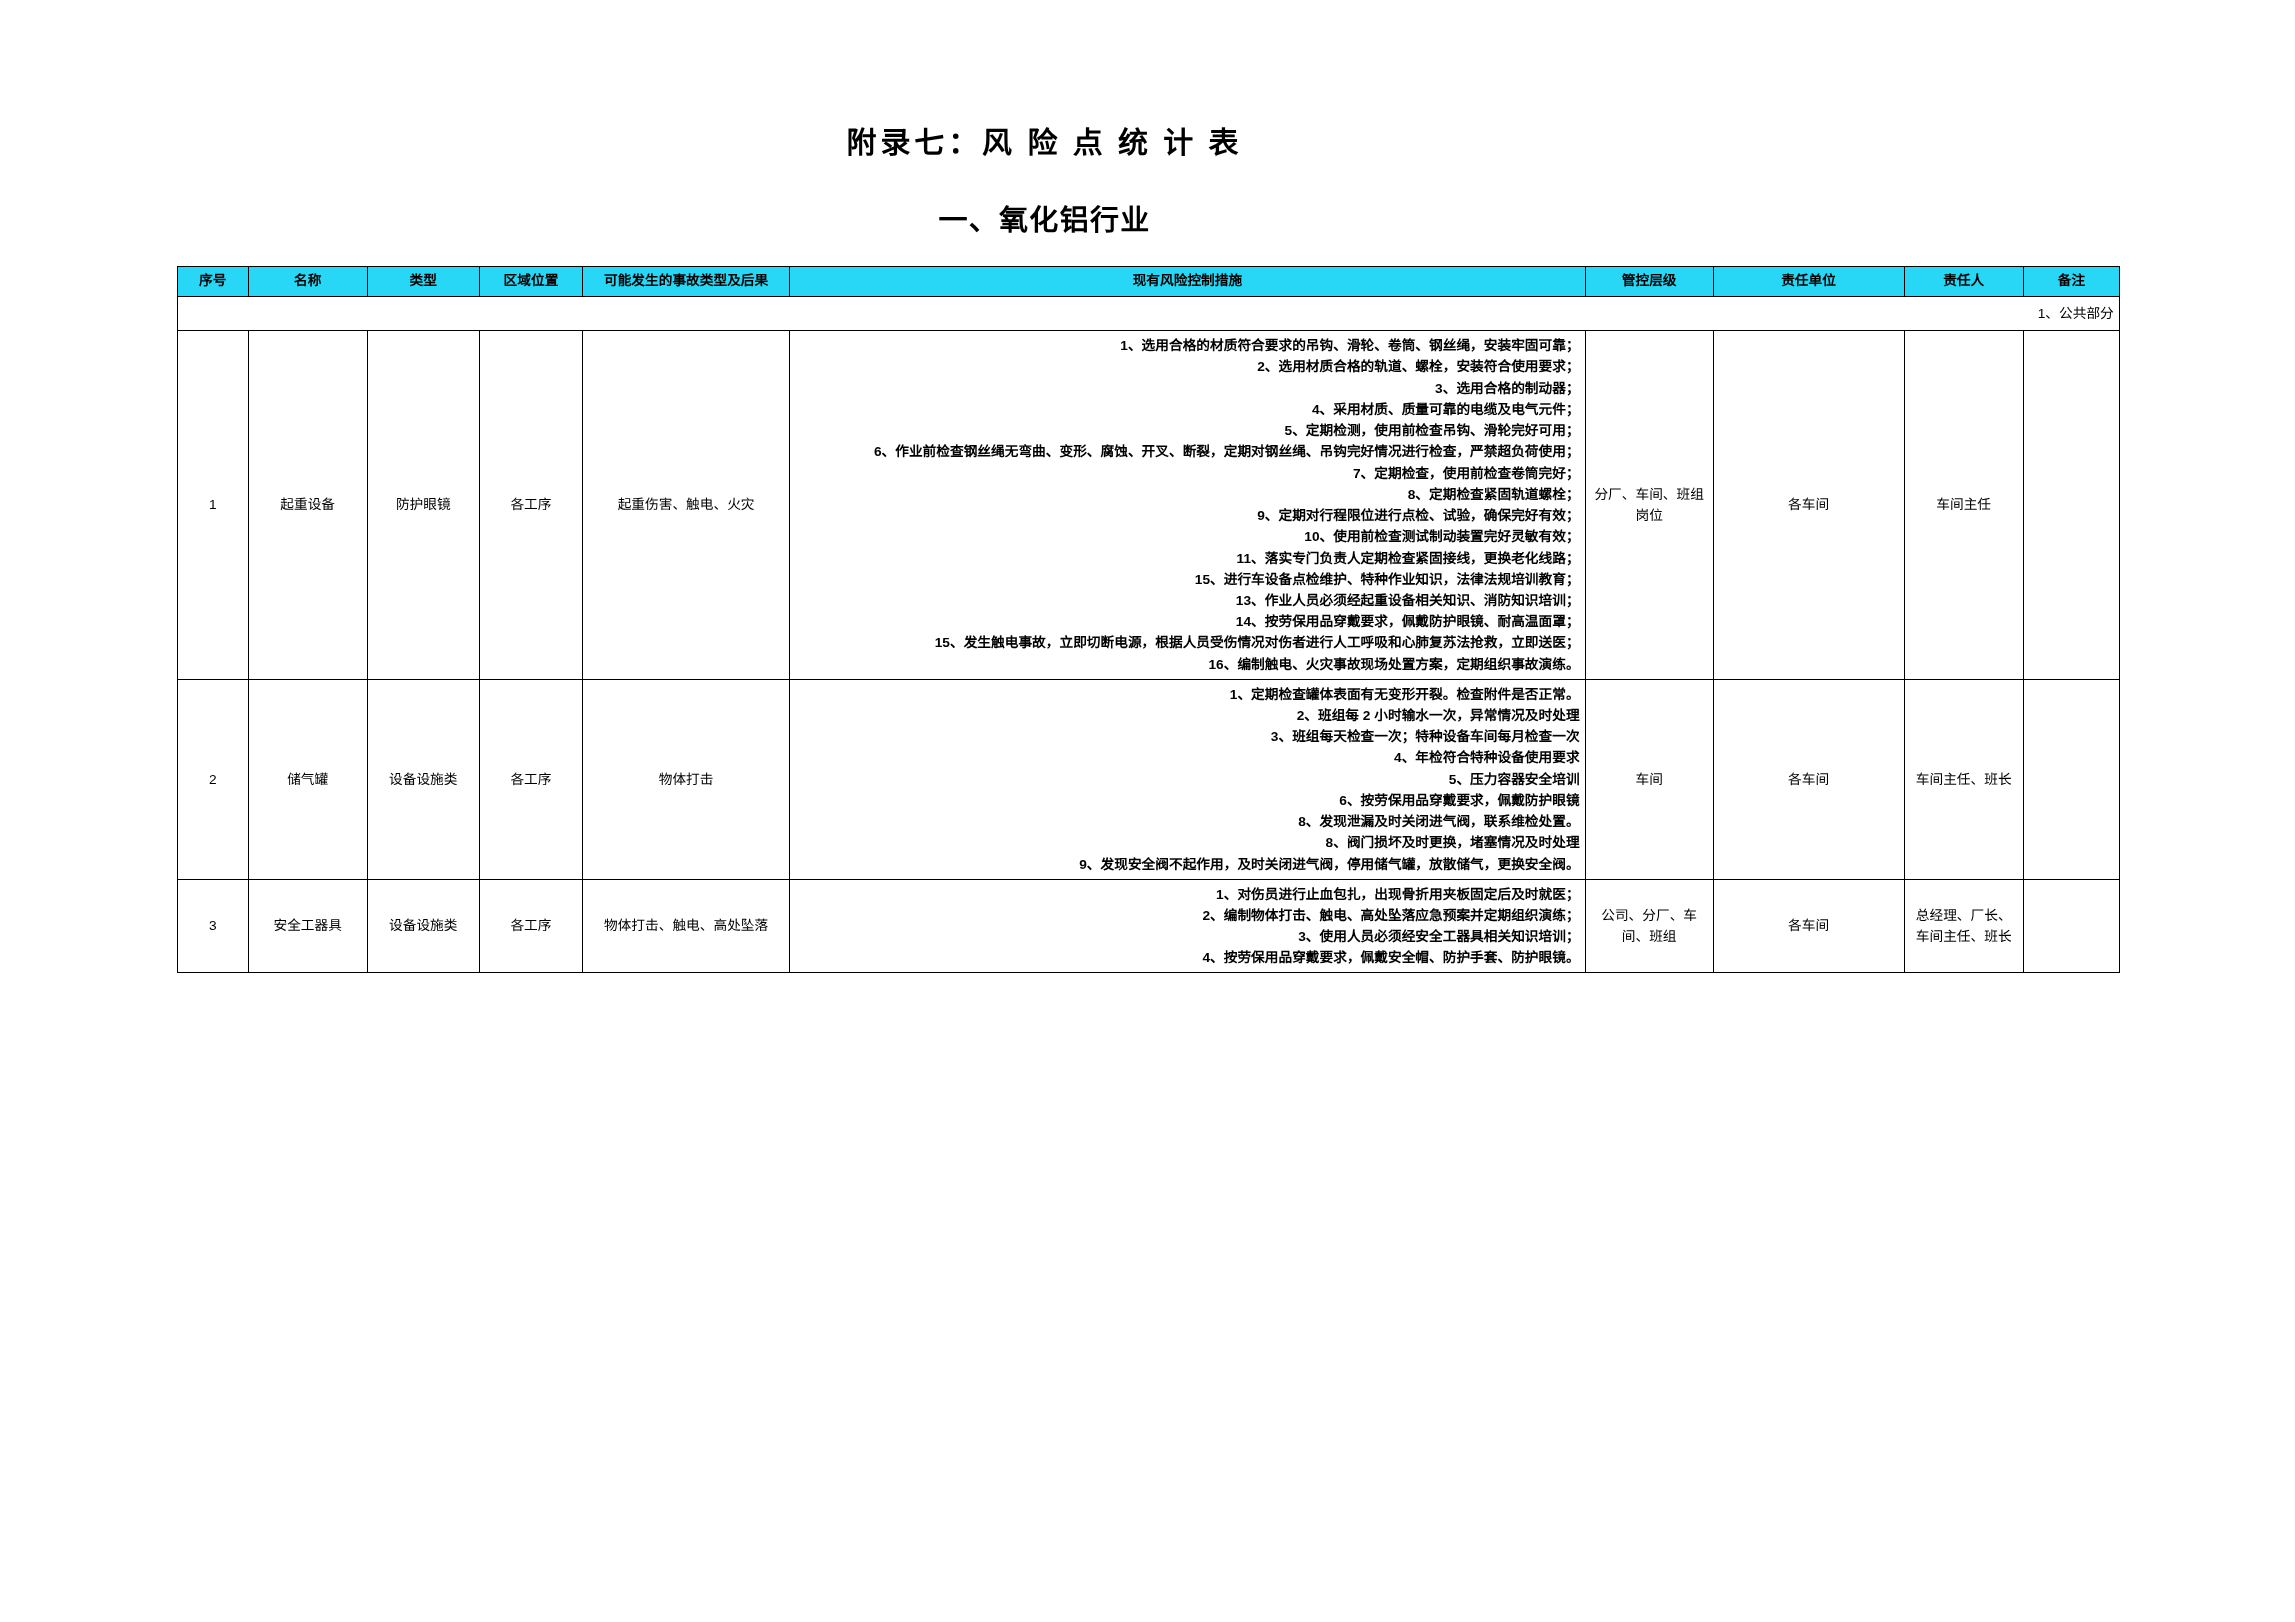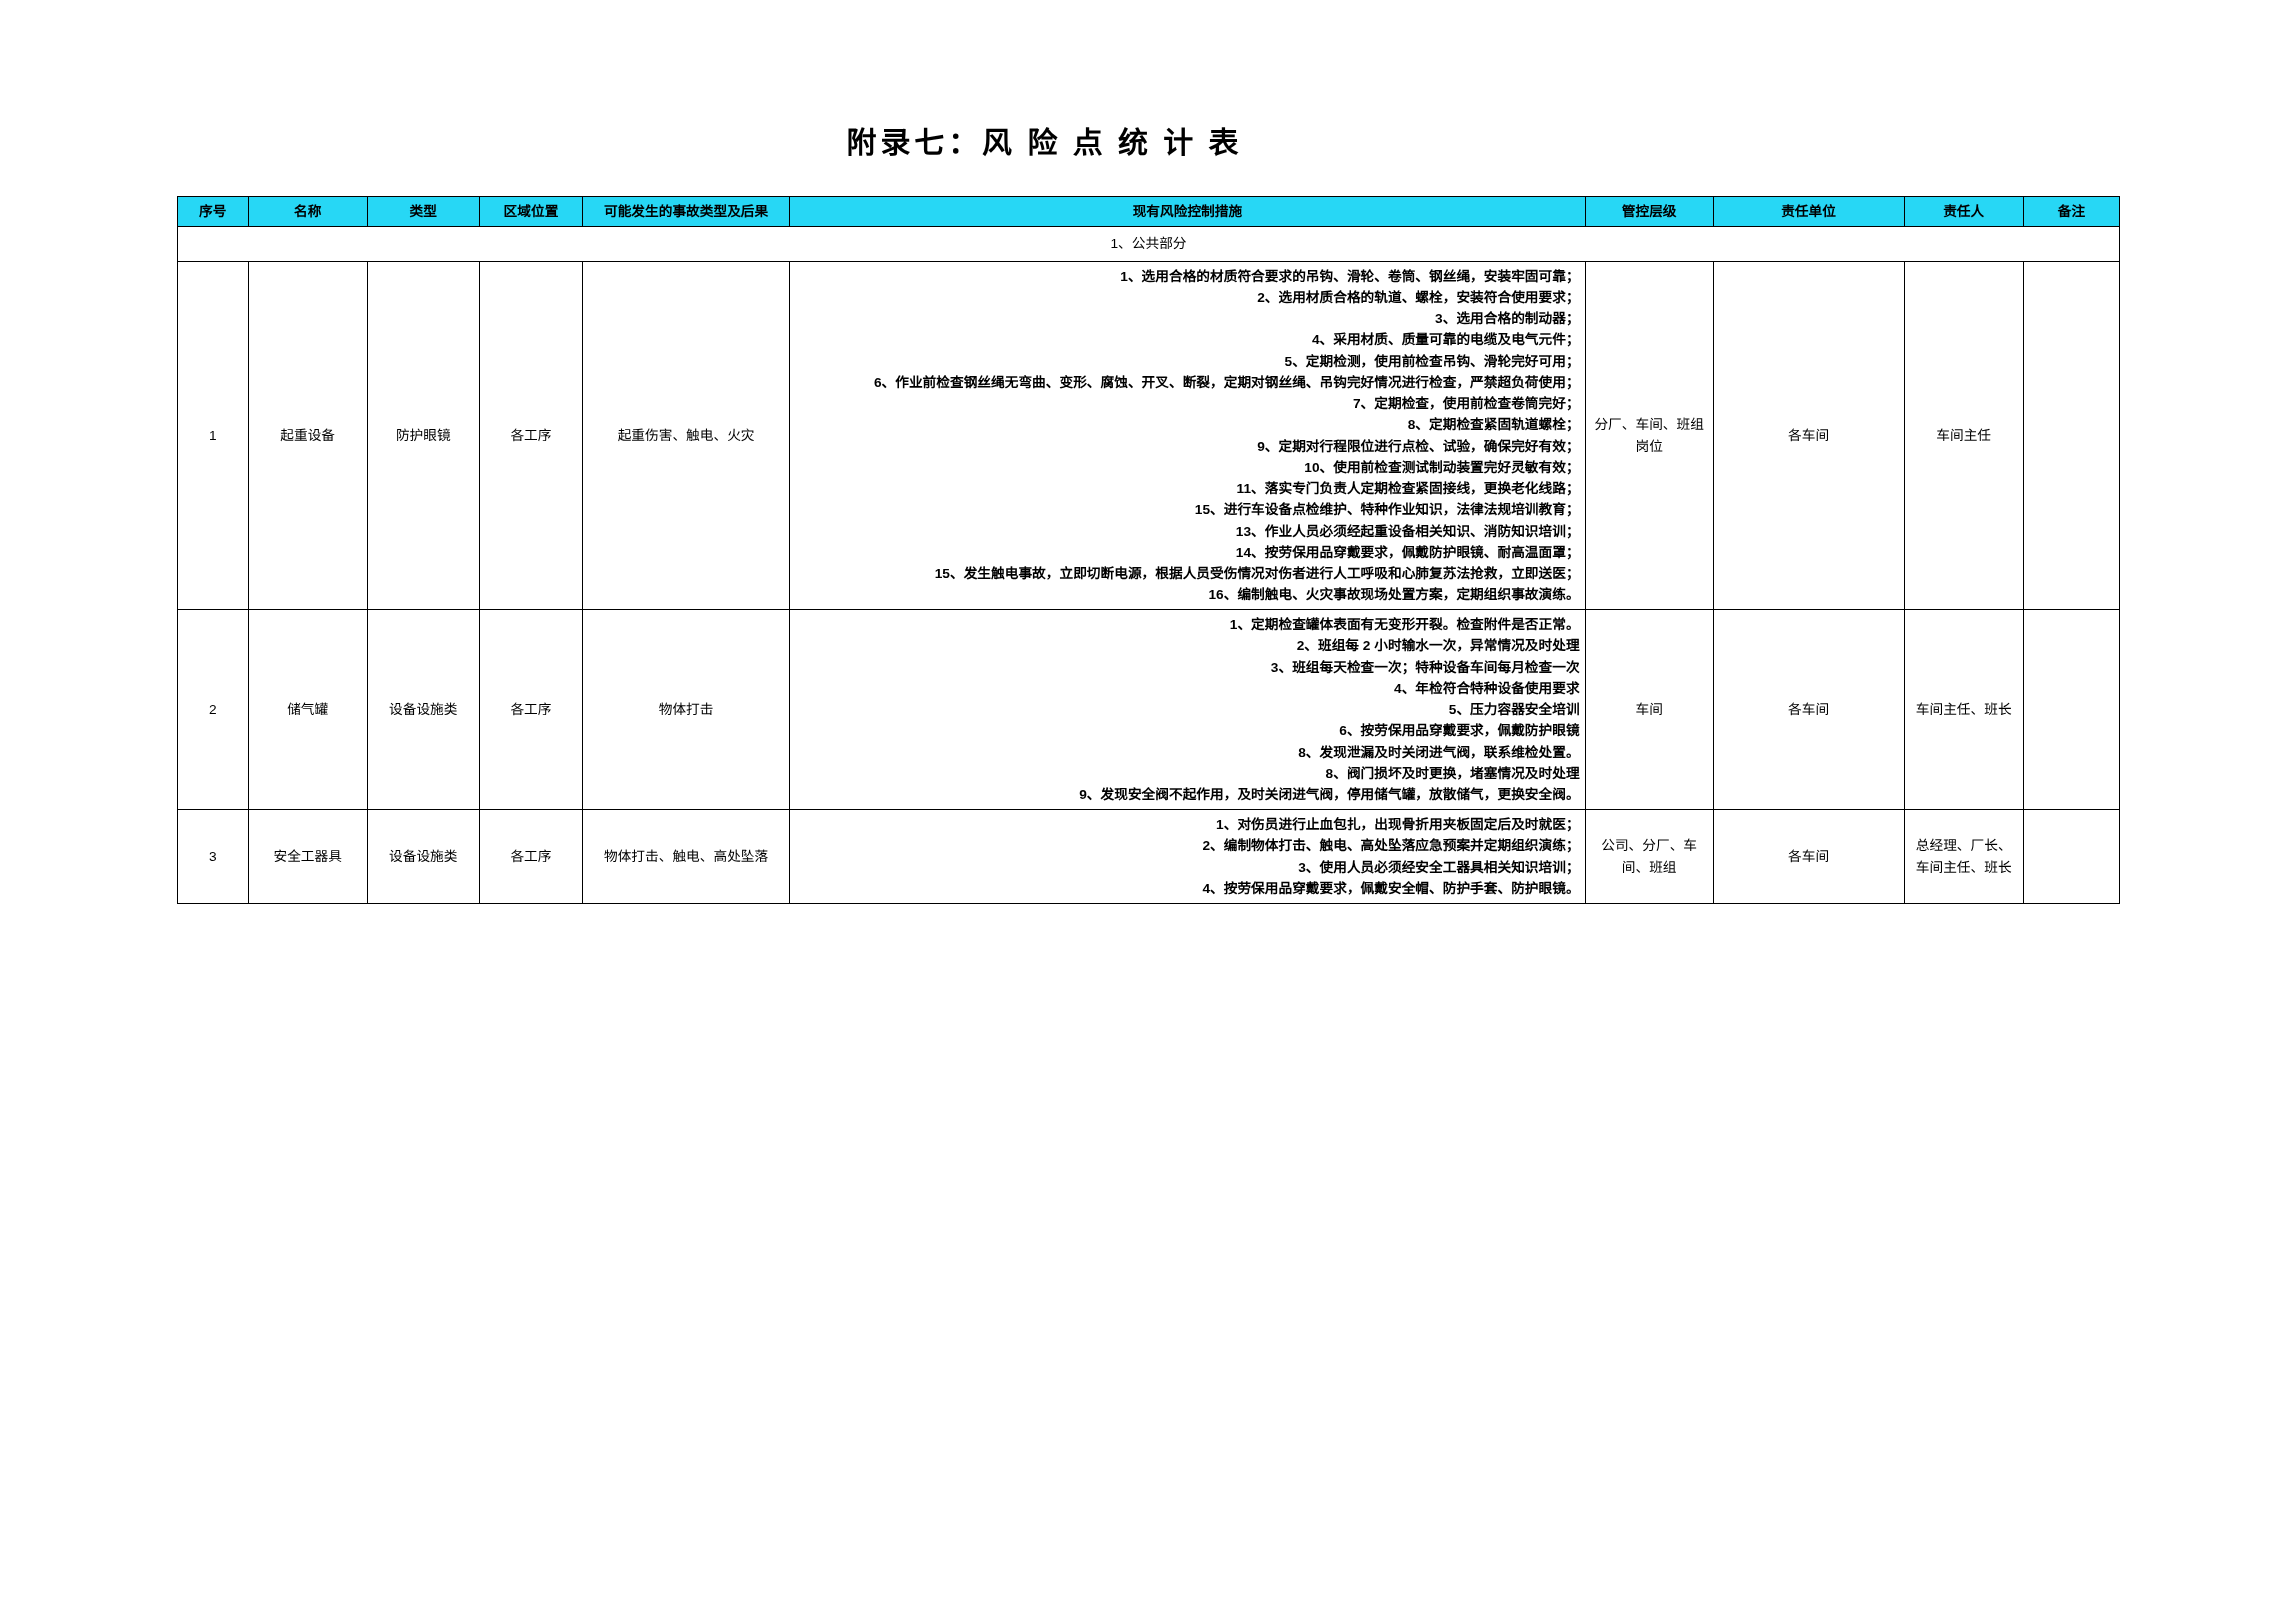--- a/index.html
+++ b/index.html
@@ -52,21 +52,21 @@
     font-family: "Liberation Sans", "DejaVu Sans", sans-serif;
   }
   thead th {
     background: #27d7f5;
     font-weight: bold;
     text-align: center;
     font-size: 15px;
     padding: 9.2px 3.9px;
   }
   .section-row td {
-    text-align: center;
+    text-align: right;
     font-weight: normal;
     font-size: 15px;
     padding: 6.5px 9.2px;
     height: 26px;
   }
   .c-center { text-align: center; }
   .c-left { text-align: left; }
   .measures {
     text-align: right;
     font-size: 14.4px;
@@ -85,20 +85,21 @@
   .col-unit    { width: 157px; }
   .col-person  { width: 98px; }
   .col-remark  { width: 79px; }
 </style>
 </head>
 <body>
 
 <div class="page">
 
   <h1 class="doc-title">附录七：风 险 点 统 计 表</h1>
+  <h2 class="doc-subtitle">一、氧化铝行业</h2>
 
   <table class="risk-table">
     <colgroup>
       <col class="col-no">
       <col class="col-name">
       <col class="col-type">
       <col class="col-area">
       <col class="col-acc">
       <col class="col-meas">
       <col class="col-level">

